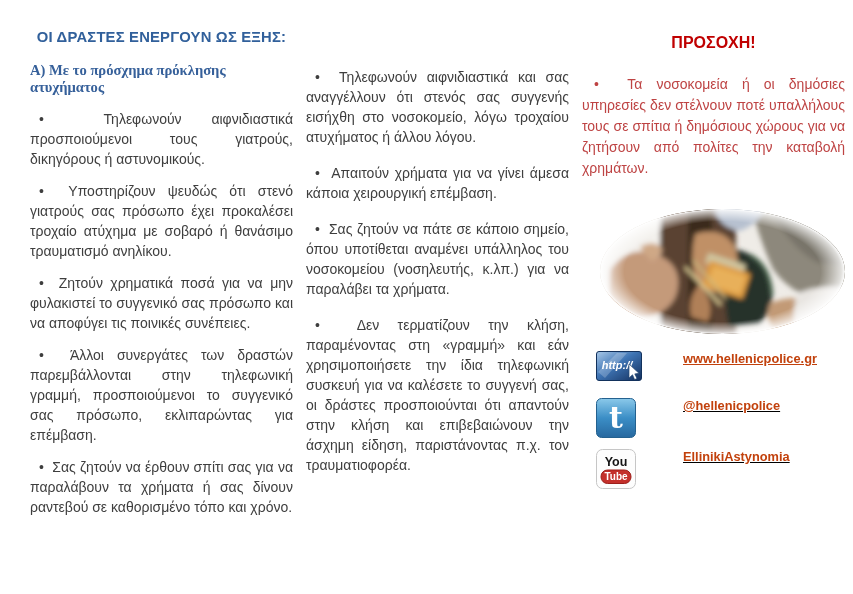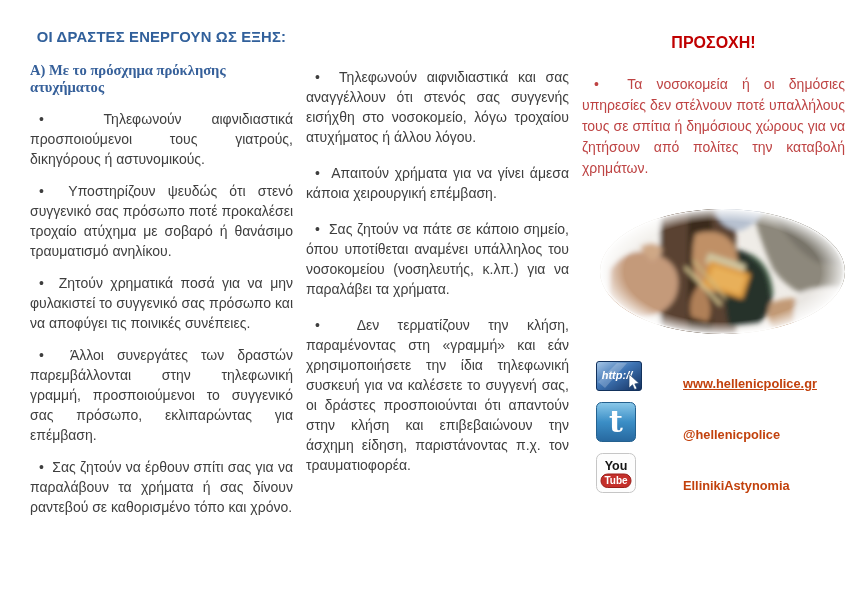--- a/index.html
+++ b/index.html
@@ -55,22 +55,23 @@
   }
   .alert-bullet::before { content: "\2022\00a0\00a0"; }
 
   .photo-wrap {
     margin: 30px 0 0 18px;
     width: 245px; height: 125px;
   }
 
   .social { margin-top: 17px; }
   .social-row {
-    display: flex; align-items: flex-end;
+    display: flex; align-items: flex-start;
     margin: 0 0 7px 0;
+    text-decoration: underline;
   }
   .social-icon {
     margin-left: 14px;
     width: 46px; display: flex; justify-content: flex-start; align-items: center;
     cursor: pointer;
   }
   .social-label {
     margin-left: 41px;
     font-size: 12.8px; font-weight: bold;
     color: #c2410c;
@@ -84,21 +85,21 @@
 </style>
 </head>
 <body>
 
 <div class="page">
 
   <div class="col" id="col1">
     <h1 class="main-title">ΟΙ ΔΡΑΣΤΕΣ ΕΝΕΡΓΟΥΝ ΩΣ ΕΞΗΣ:</h1>
     <h2 class="sub-title">Α) Με το πρόσχημα πρόκλησης ατυχήματος</h2>
     <p class="bullet">Τηλεφωνούν αιφνιδιαστικά προσποιούμενοι τους γιατρούς, δικηγόρους ή αστυνομικούς.</p>
-    <p class="bullet">Υποστηρίζουν ψευδώς ότι στενό συγγενικό σας πρόσωπο ποτέ προκαλέσει τροχαίο ατύχημα με σοβαρό ή θανάσιμο τραυματισμό ανηλίκου.</p>
+    <p class="bullet">Υποστηρίζουν ψευδώς ότι στενό γιατρούς σας πρόσωπο έχει προκαλέσει τροχαίο ατύχημα με σοβαρό ή θανάσιμο τραυματισμό ανηλίκου.</p>
     <p class="bullet">Ζητούν χρηματικά ποσά για να μην φυλακιστεί το συγγενικό σας πρόσωπο και να αποφύγει τις ποινικές συνέπειες.</p>
     <p class="bullet">Άλλοι συνεργάτες των δραστών παρεμβάλλονται στην τηλεφωνική γραμμή, προσποιούμενοι το συγγενικό σας πρόσωπο, εκλιπαρώντας για επέμβαση.</p>
     <p class="bullet">Σας ζητούν να έρθουν σπίτι σας για να παραλάβουν τα χρήματα ή σας δίνουν ραντεβού σε καθορισμένο τόπο και χρόνο.</p>
   </div>
 
   <div class="col" id="col2">
     <p class="bullet">Τηλεφωνούν αιφνιδιαστικά και σας αναγγέλλουν ότι στενός σας συγγενής εισήχθη στο νοσοκομείο, λόγω τροχαίου ατυχήματος ή άλλου λόγου.</p>
     <p class="bullet">Απαιτούν χρήματα για να γίνει άμεσα κάποια χειρουργική επέμβαση.</p>
     <p class="bullet">Σας ζητούν να πάτε σε κάποιο σημείο, όπου υποτίθεται αναμένει υπάλληλος του νοσοκομείου (νοσηλευτής, κ.λπ.) για να παραλάβει τα χρήματα.</p>
     <p class="bullet">Δεν τερματίζουν την κλήση, παραμένοντας στη «γραμμή» και εάν χρησιμοποιήσετε την ίδια τηλεφωνική συσκευή για να καλέσετε το συγγενή σας, οι δράστες προσποιούνται ότι απαντούν στην κλήση και επιβεβαιώνουν την άσχημη είδηση, παριστάνοντας π.χ. τον τραυματιοφορέα.</p>

